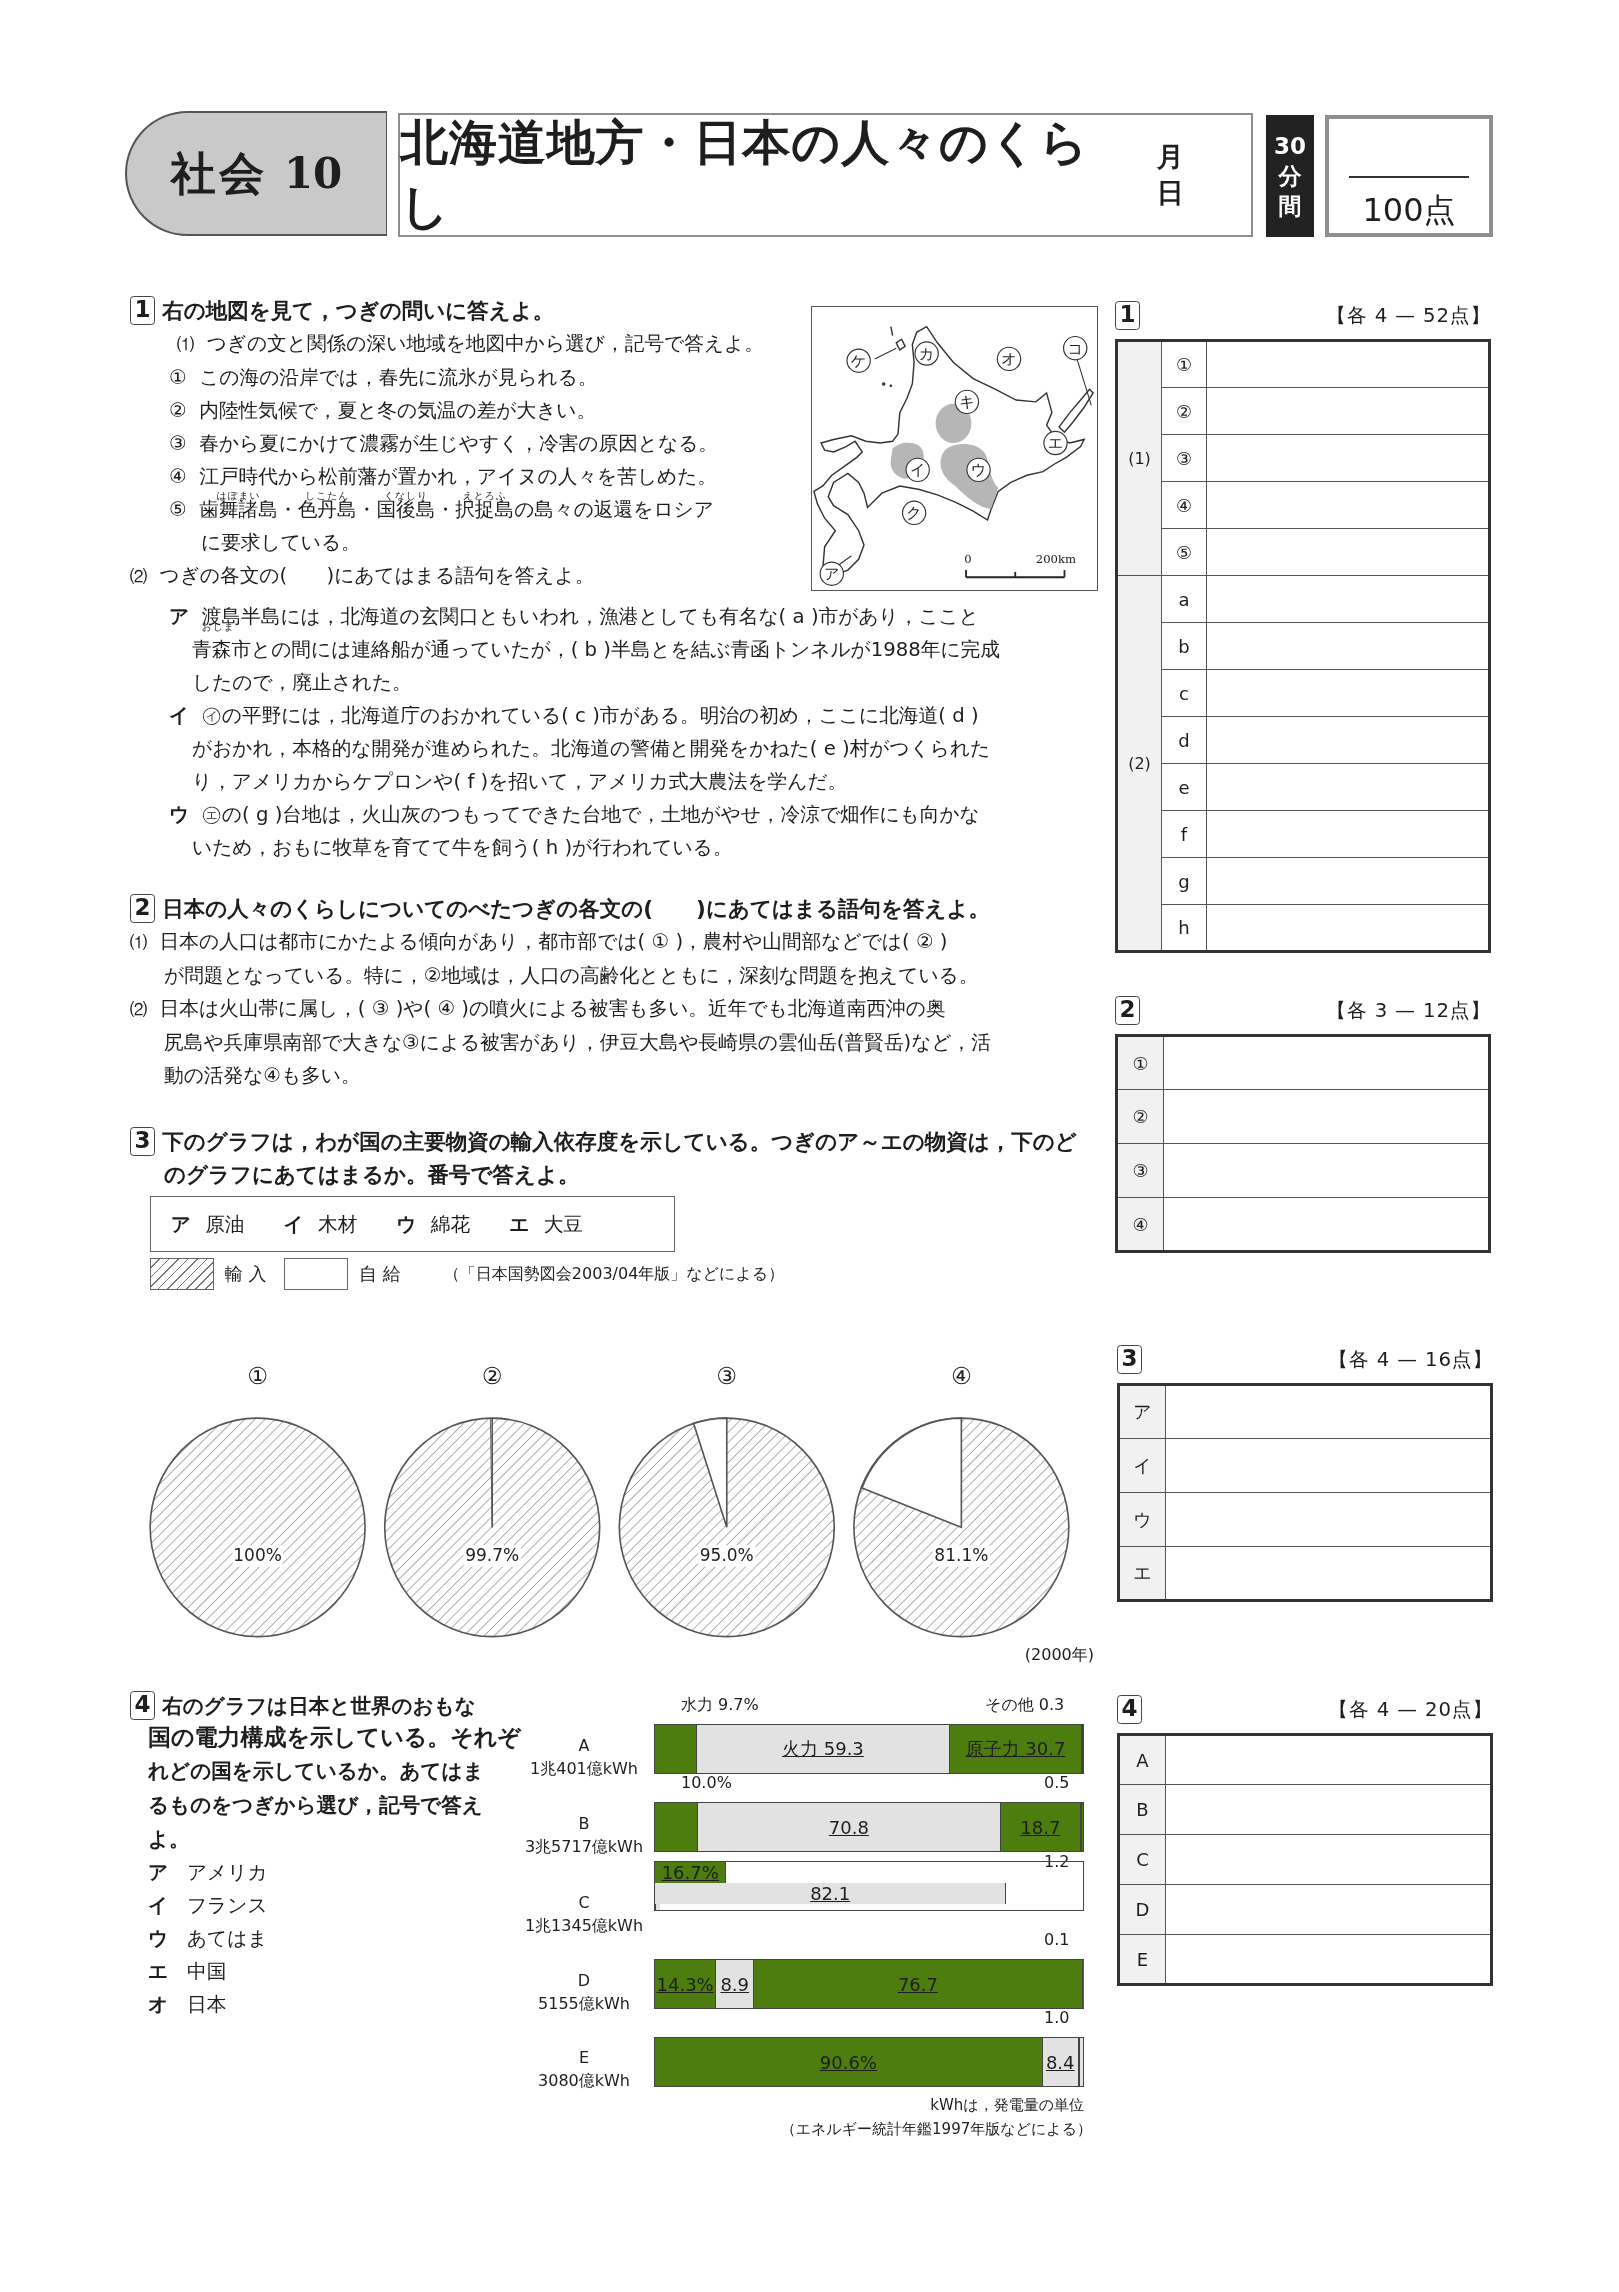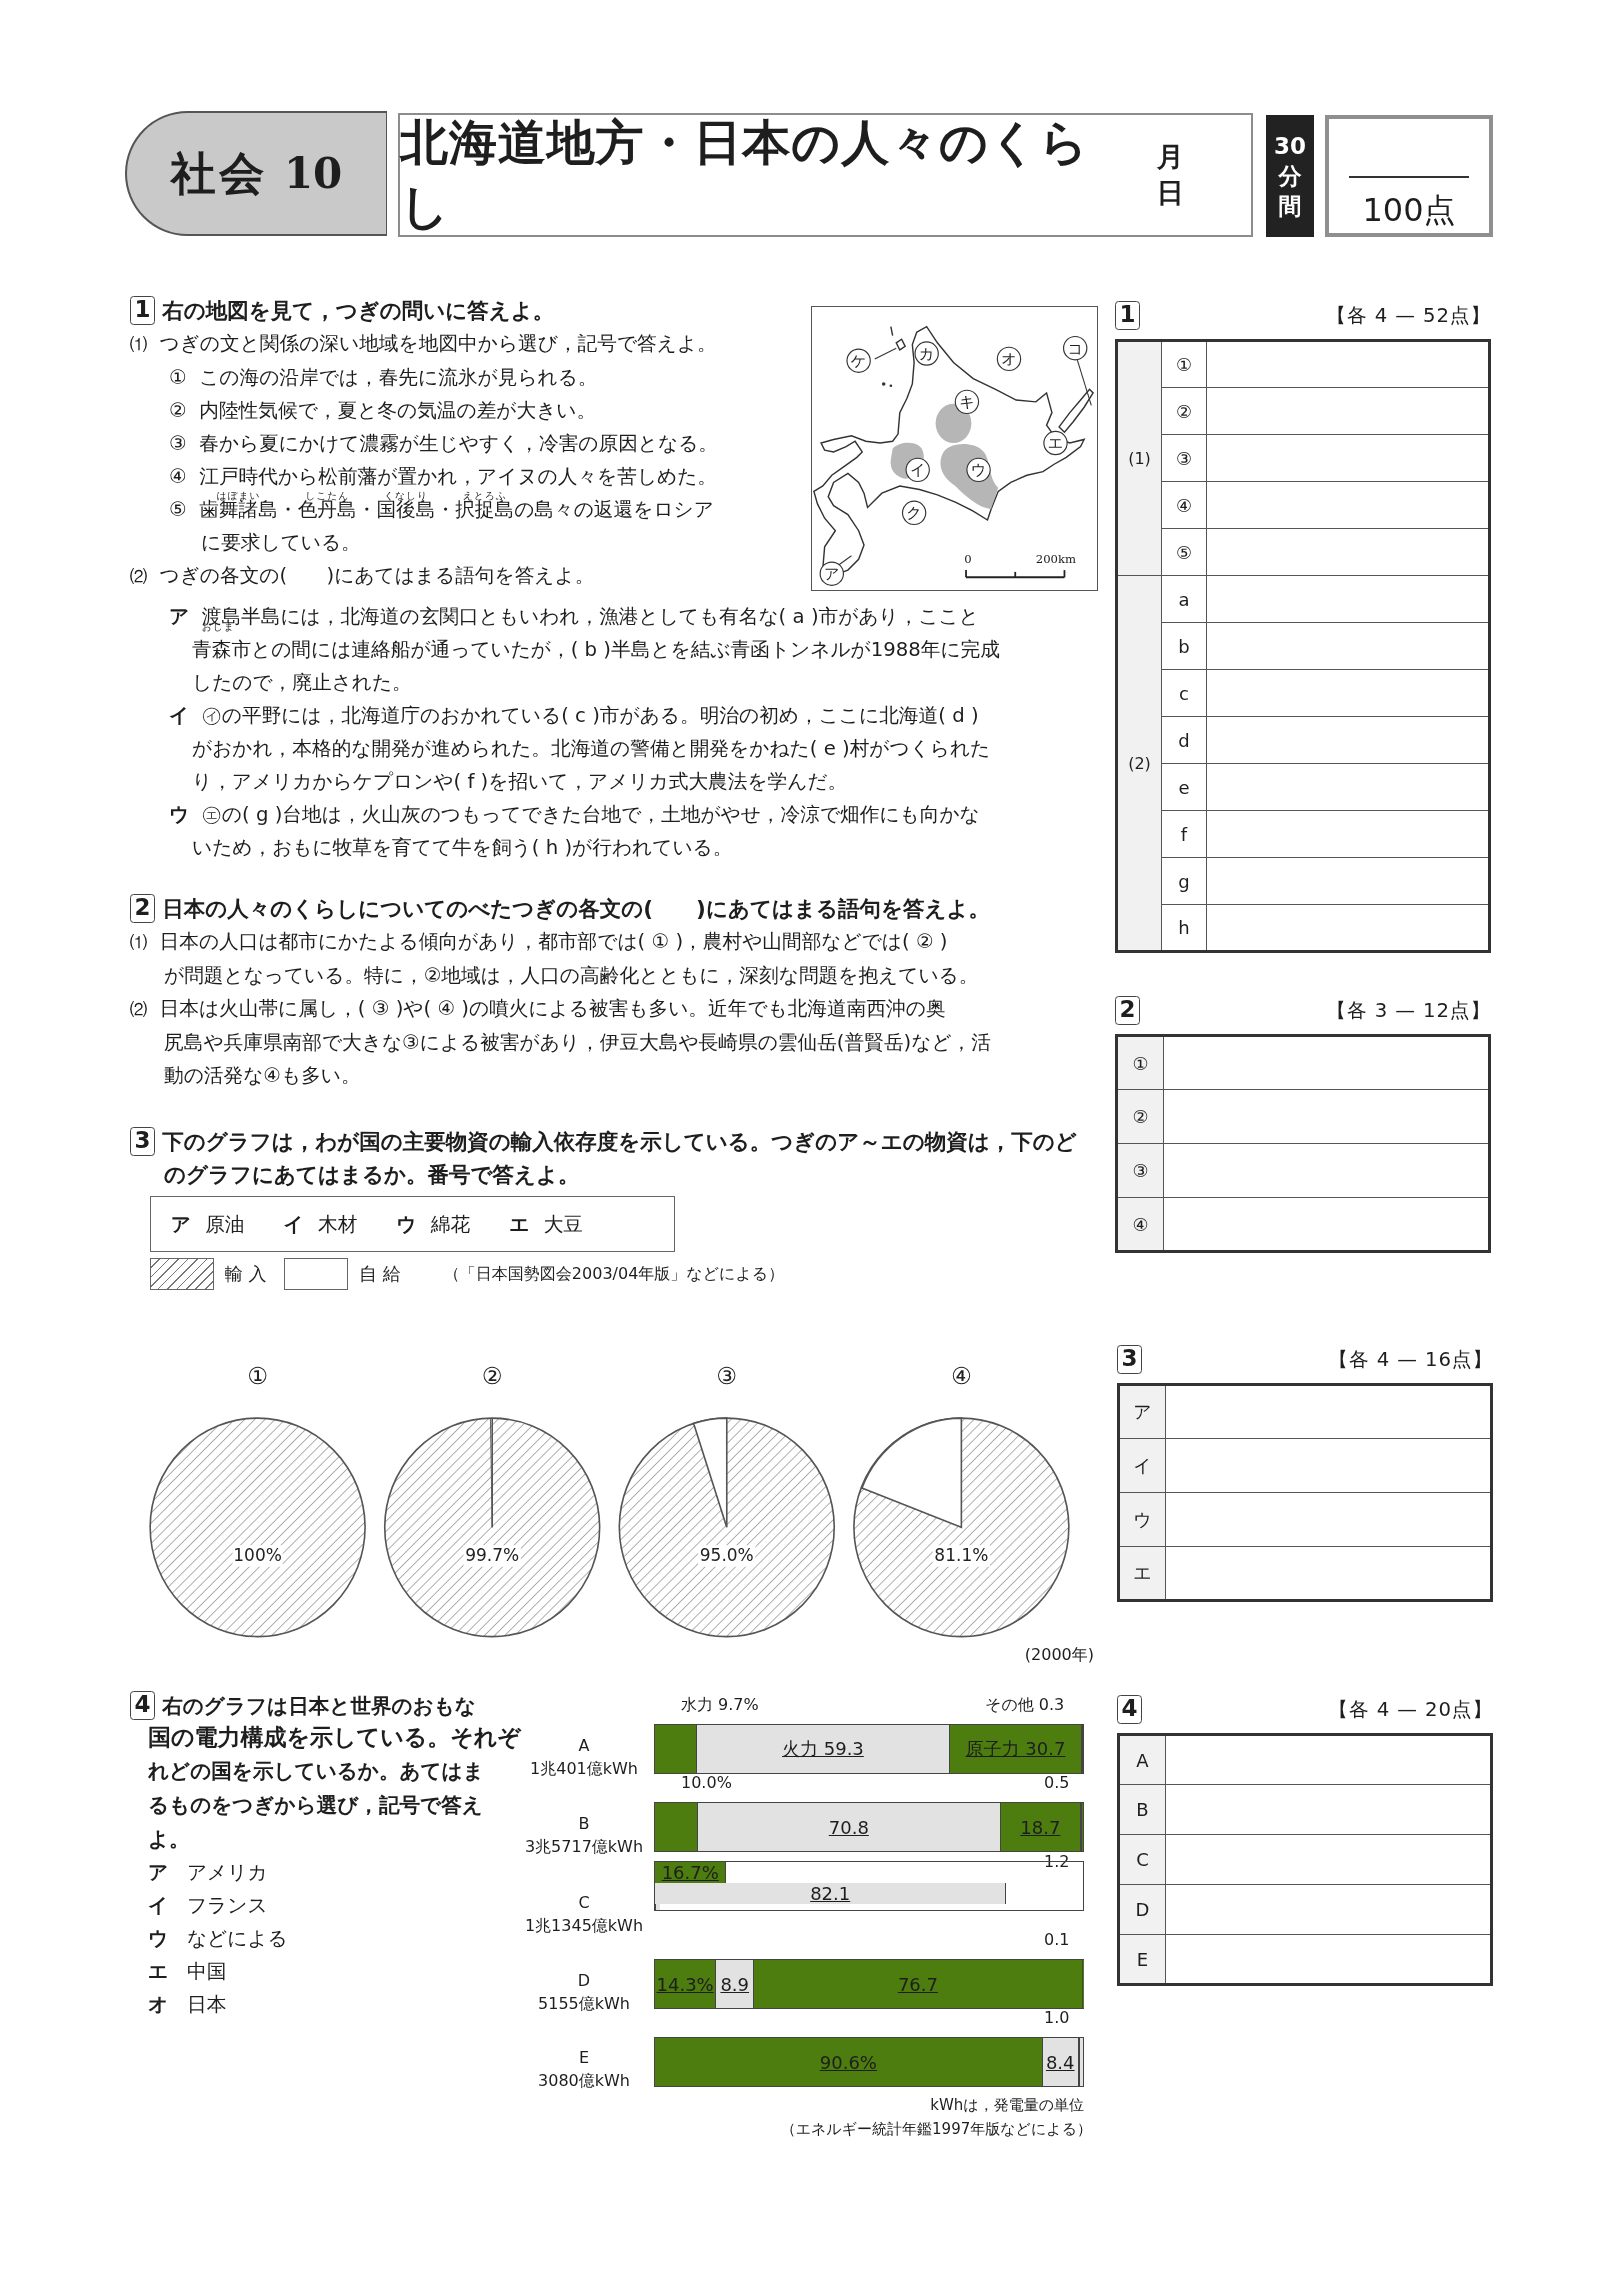--- a/index.html
+++ b/index.html
@@ -78,21 +78,21 @@
 <div class="abs hdr-score">
   <div class="line"></div>
   <div class="pts">100点</div>
 </div>
 
 <div class="abs" style="left:130px; top:296px; width:681px;">
   <div class="qtitle">
     <span class="qnum">1</span>
     <span>右の地図を見て，つぎの問いに答えよ。</span>
   </div>
-  <div class="line" style="margin-top:1.8px;">
+  <div class="line" style="margin-top:1.8px;text-align:center;">
     <span class="small">⑴</span>&nbsp;
     <span>つぎの文と関係の深い地域を地図中から選び，記号で答えよ。</span>
   </div>
   <div style="padding-left:39px;">
     <div class="line"><span>①</span>&nbsp;&nbsp;<span>この海の沿岸では，春先に流氷が見られる。</span></div>
     <div class="line"><span>②</span>&nbsp;&nbsp;<span>内陸性気候で，夏と冬の気温の差が大きい。</span></div>
     <div class="line"><span>③</span>&nbsp;&nbsp;<span>春から夏にかけて濃霧が生じやすく，冷害の原因となる。</span></div>
     <div class="line"><span>④</span>&nbsp;&nbsp;<span>江戸時代から松前藩が置かれ，アイヌの人々を苦しめた。</span></div>
     <div class="line">
       <span>⑤</span>&nbsp;&nbsp;<span class="rb"><span class="rt">はぼまい</span><span>歯舞諸島</span></span><span>・</span><span class="rb"><span class="rt">しこたん</span><span>色丹島</span></span><span>・</span><span class="rb"><span class="rt">くなしり</span><span>国後島</span></span><span>・</span><span class="rb"><span class="rt">えとろふ</span><span>択捉島</span></span><span>の島々の返還をロシア</span>
@@ -251,21 +251,21 @@
     <span class="qnum">4</span>
     <span>右のグラフは日本と世界のおもな</span>
   </div>
   <div class="qtitle" style="font-size:23px; padding-left:18px; line-height:34px;">国の電力構成を示している。それぞ</div>
   <div class="qtitle" style="font-size:20.6px; padding-left:18px; line-height:34px;">れどの国を示しているか。あてはま</div>
   <div class="qtitle" style="font-size:20.6px; padding-left:18px; line-height:34px;">るものをつぎから選び，記号で答え</div>
   <div class="qtitle" style="font-size:20.6px; padding-left:18px; line-height:34px;">よ。</div>
   <div style="padding-left:18px;">
     <div class="line"><b>ア</b>&nbsp;&nbsp;&nbsp;<span>アメリカ</span></div>
     <div class="line"><b>イ</b>&nbsp;&nbsp;&nbsp;<span>フランス</span></div>
-    <div class="line"><b>ウ</b>&nbsp;&nbsp;&nbsp;<span>などによる</span></div>
+    <div class="line"><b>ウ</b>&nbsp;&nbsp;&nbsp;<span>あてはま</span></div>
     <div class="line"><b>エ</b>&nbsp;&nbsp;&nbsp;<span>中国</span></div>
     <div class="line"><b>オ</b>&nbsp;&nbsp;&nbsp;<span>日本</span></div>
   </div>
 </div>
 
 <div>
 
   <div class="bar-top" style="left:681px; top:1695px;">水力 9.7%</div>
   <div class="bar-top" style="left:985px; top:1695px;">その他 0.3</div>
   <div class="bar-label" style="top:1734px;">

